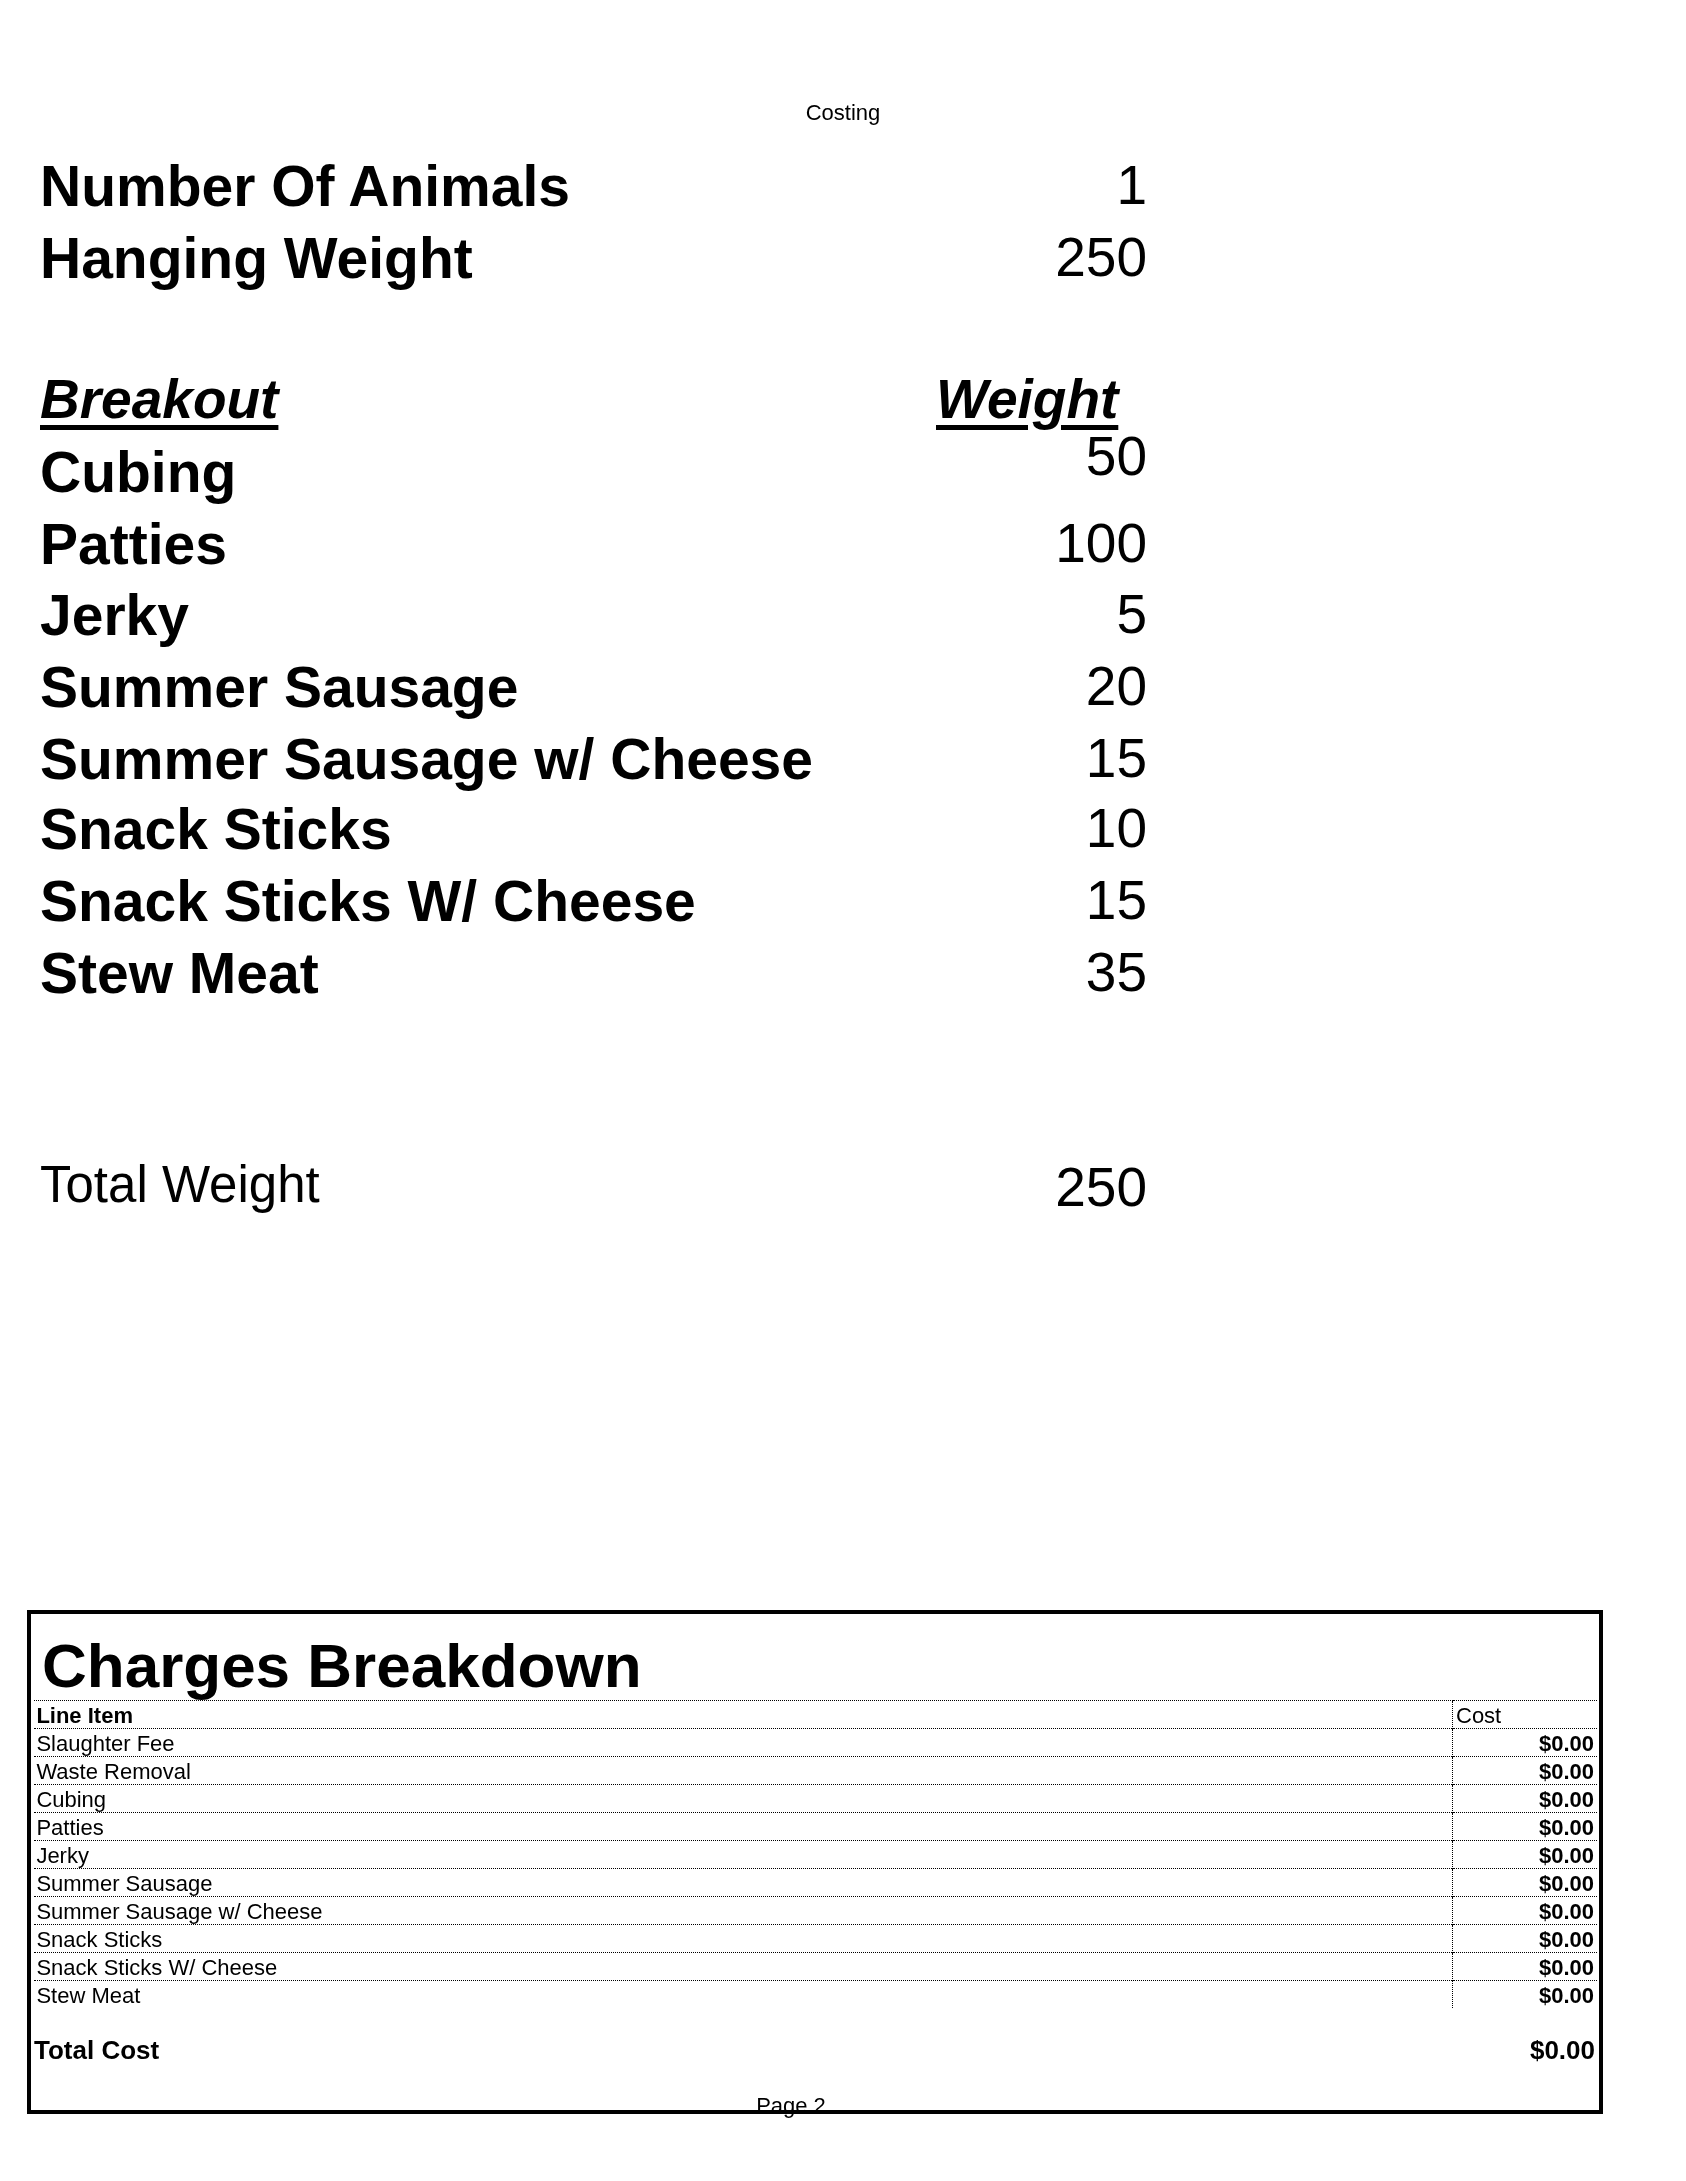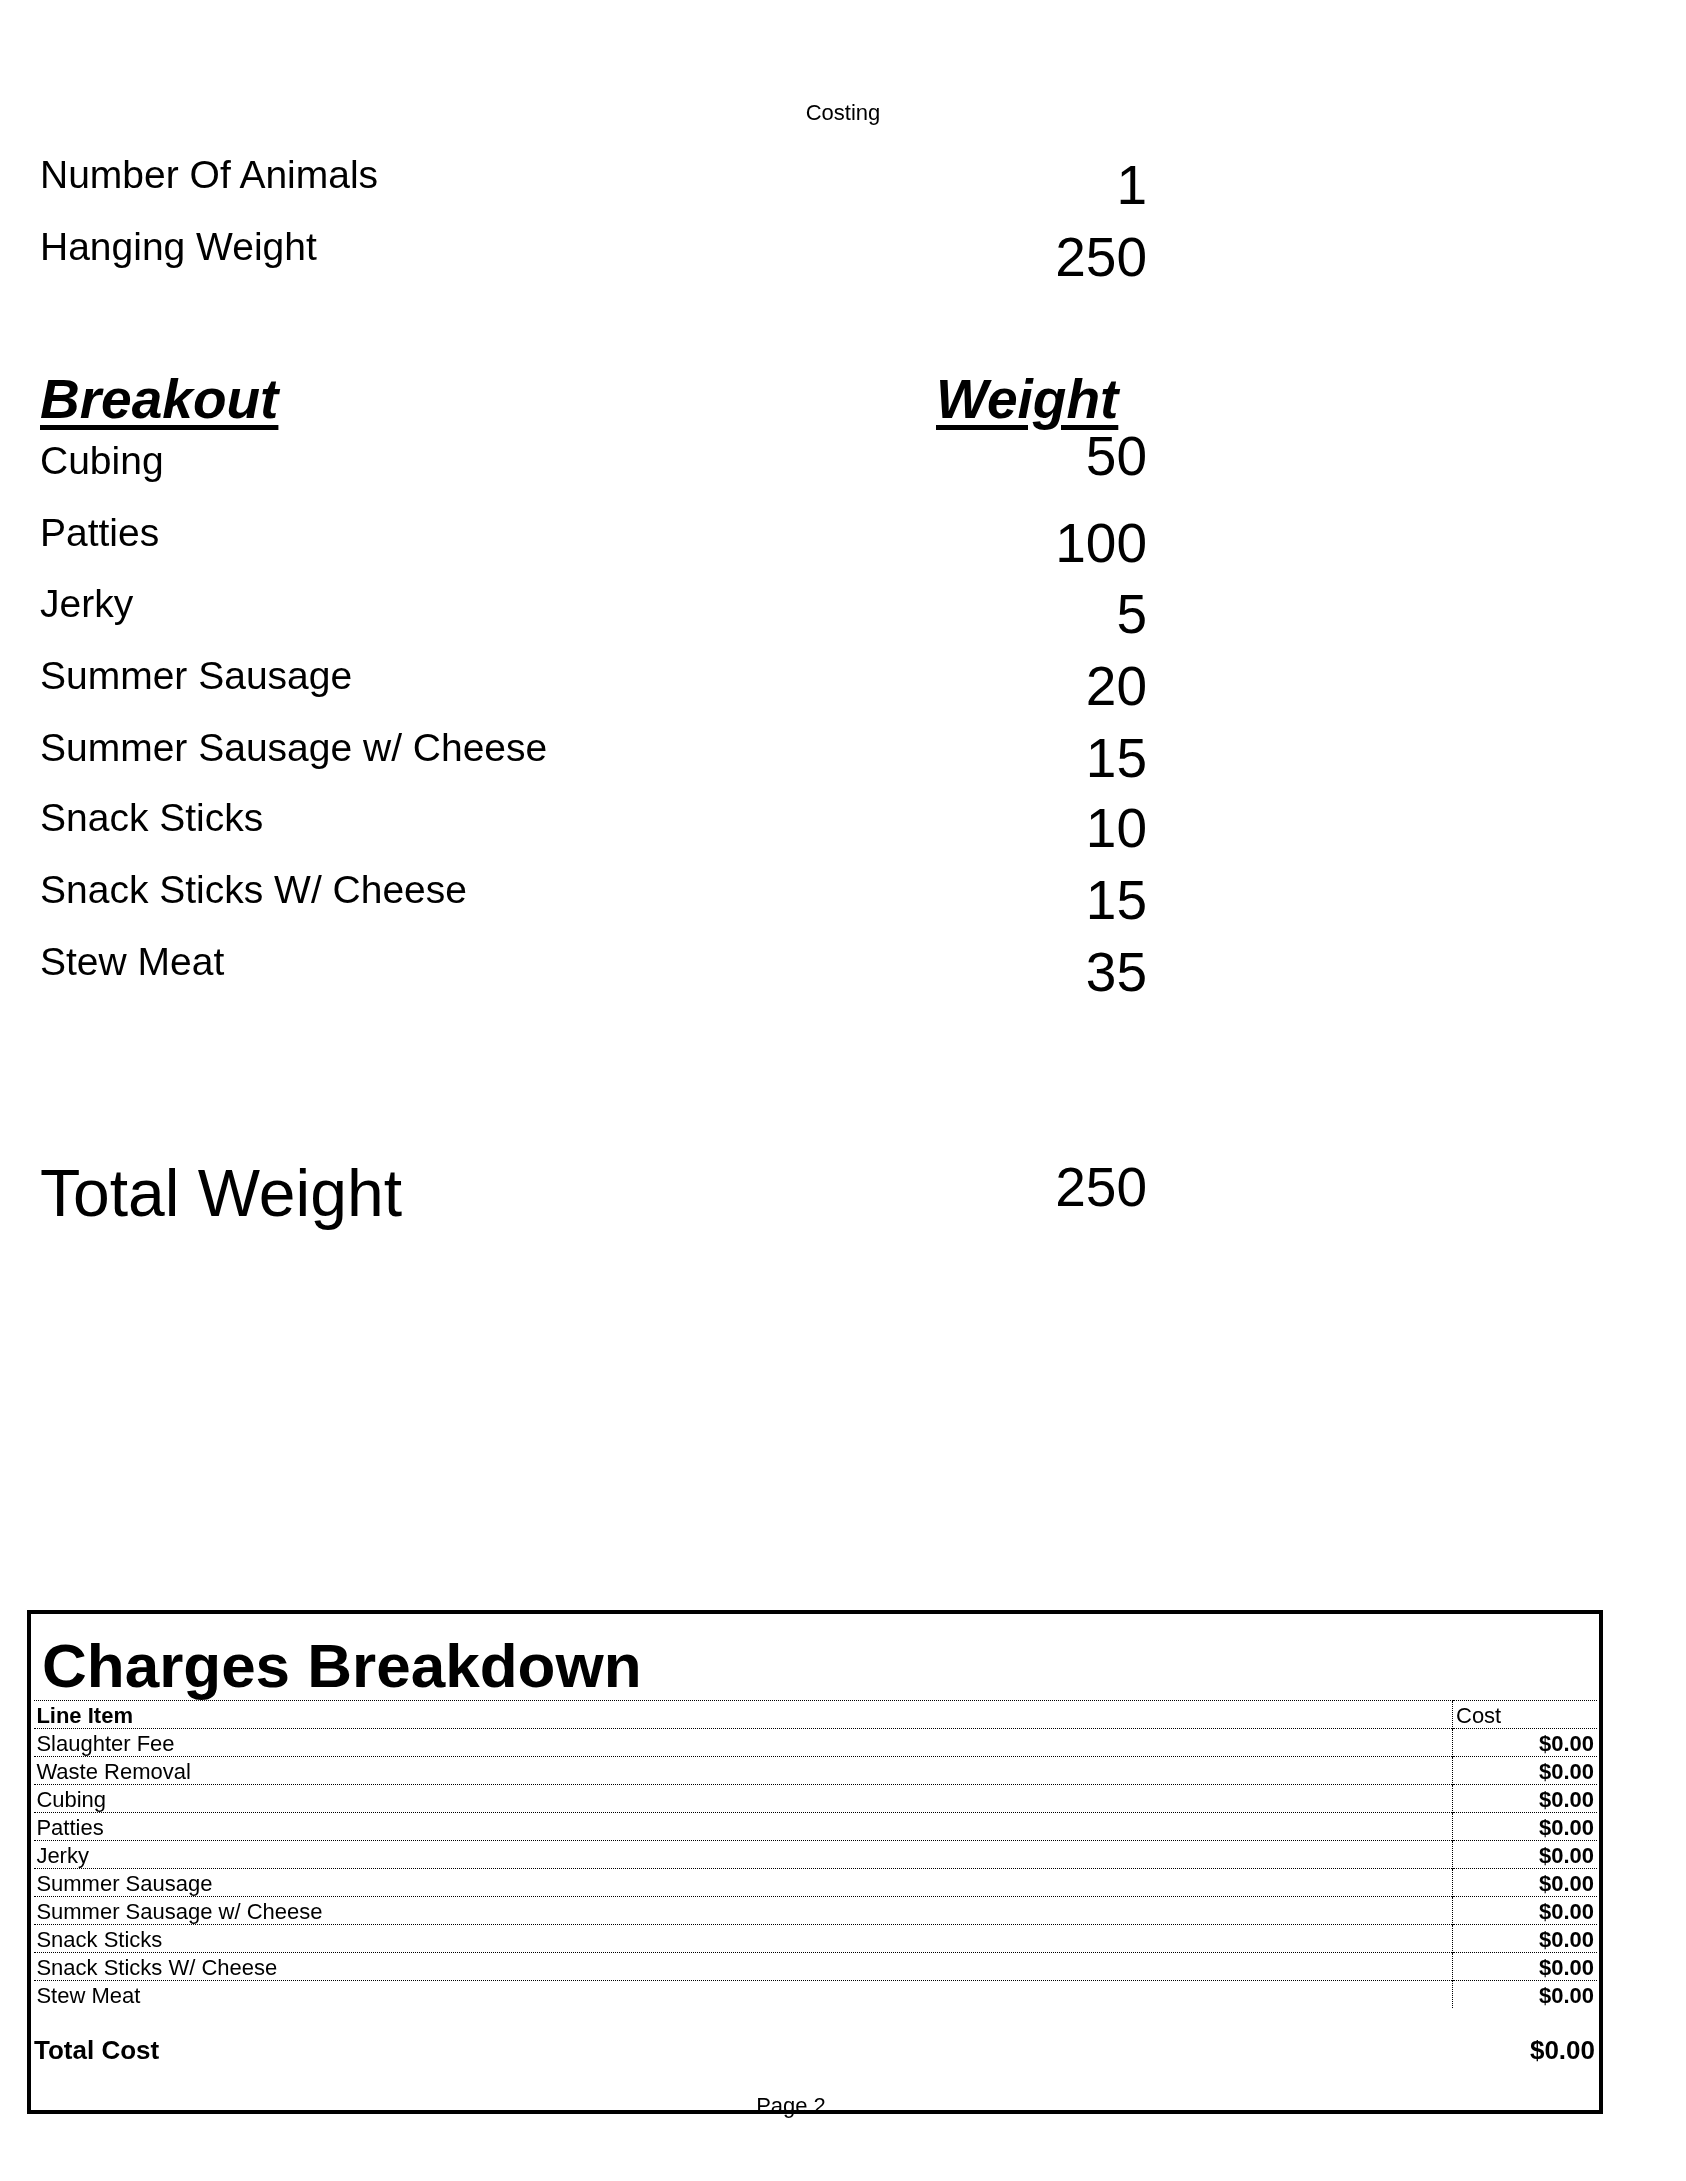--- a/index.html
+++ b/index.html
@@ -1,23 +1,23 @@
 <!DOCTYPE html>
 <html style="font-size:14.5px"><head>
 <meta charset="utf-8">
 <style>
   html, body { margin: 0; padding: 0; background: #ffffff; }
   body { width: 1686px; height: 2182px; position: relative; overflow: hidden;
          font-family: "Liberation Sans", sans-serif; color: #000; }
   .abs { position: absolute; white-space: nowrap; }
   .header-title { left: 0; width: 1686px; top: 100px; text-align: center; font-size: 22px; }
-  .big-label { left: 40px; font-size: 39px; font-weight: normal; }
+  .big-label { left: 40px; font-size: 57px; font-weight: bold; }
   .big-value { right: 539px; font-size: 55px; text-align: right; }
   .section-head { font-size: 55px; font-weight: bold; font-style: italic; text-decoration: underline; text-decoration-thickness: 4.5px; text-underline-offset: 7.3px; }
-  .total-label { left: 40px; font-size: 66px; }
+  .total-label { left: 40px; font-size: 51px; }
   .charges-box { position: absolute; left: 27px; top: 1610px; width: 1576px; height: 504px;
                  border: 4.5px solid #000; box-sizing: border-box; }
   .charges-title { position: absolute; left: 11px; top: 16.4px; font-size: 62px; font-weight: bold; }
   table.charges { position: absolute; left: 2.7px; top: 86px; width: 1563px; border-collapse: collapse; font-size: 22px; }
   table.charges td { height: 27px; padding: 0 2.7px; border-top: 1.8px dotted #000; line-height: 23.6px; vertical-align: bottom; }
   table.charges td.cost { width: 138px; border-left: 1.8px dotted #000; text-align: right; font-weight: bold; }
   table.charges tr.head td.cost { text-align: left; font-weight: normal; }
   table.charges tr.head td.item { font-weight: bold; }
   .total-cost-label { left: 34px; top: 2035px; font-size: 26px; font-weight: bold; }
   .total-cost-value { right: 91px; top: 2035px; font-size: 26px; font-weight: bold; }

